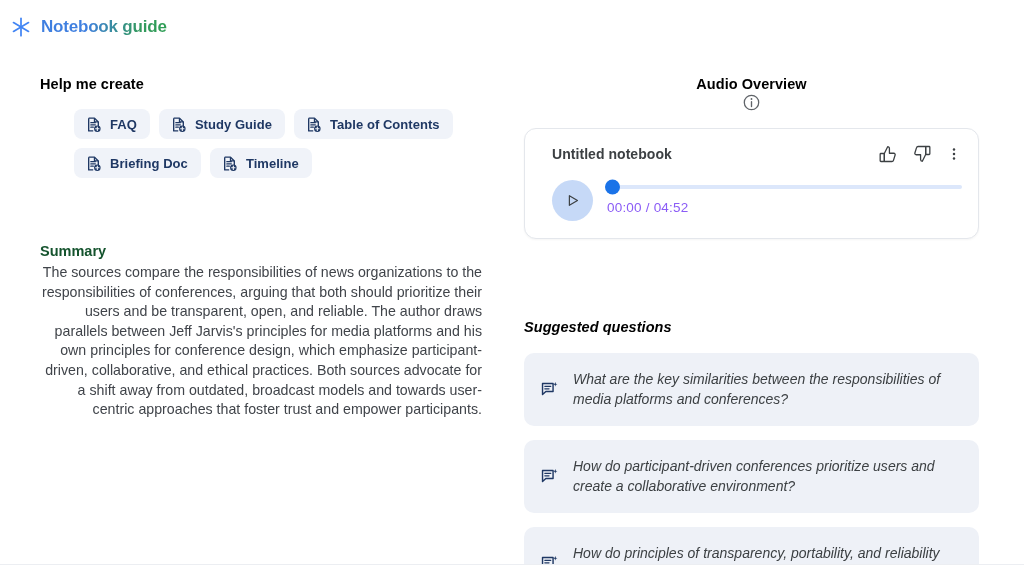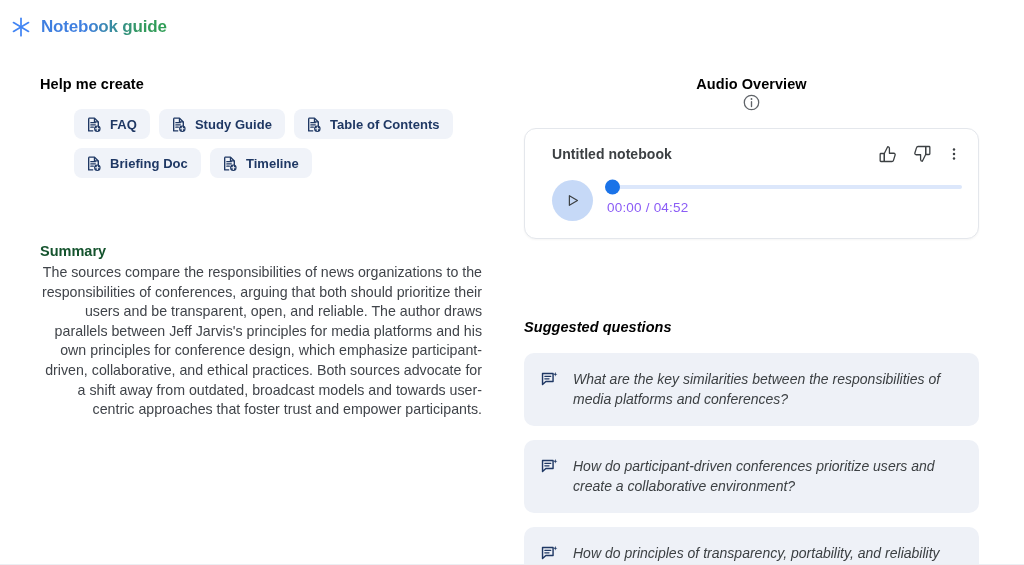--- a/index.html
+++ b/index.html
@@ -189,21 +189,21 @@
     font-size: 13.5px;
     color: #8b5cf6;
     letter-spacing: 0.2px;
   }
 
   
   .sq-block { margin-top: 80px; font-style: italic; }
   .sq-list { display: flex; flex-direction: column; gap: 14px; }
   .sq-card {
     display: flex;
-    align-items: flex-start;
+    align-items: center;
     gap: 14px;
     background: #eef1f7;
     border-radius: 10px;
     padding: 16px 30px 17px 16px;
     cursor: pointer;
     border: none;
     text-align: left;
     width: 100%;
   }
   .sq-icon { width: 19px; height: 19px; flex: none; display: block; margin-top: 1px; }

